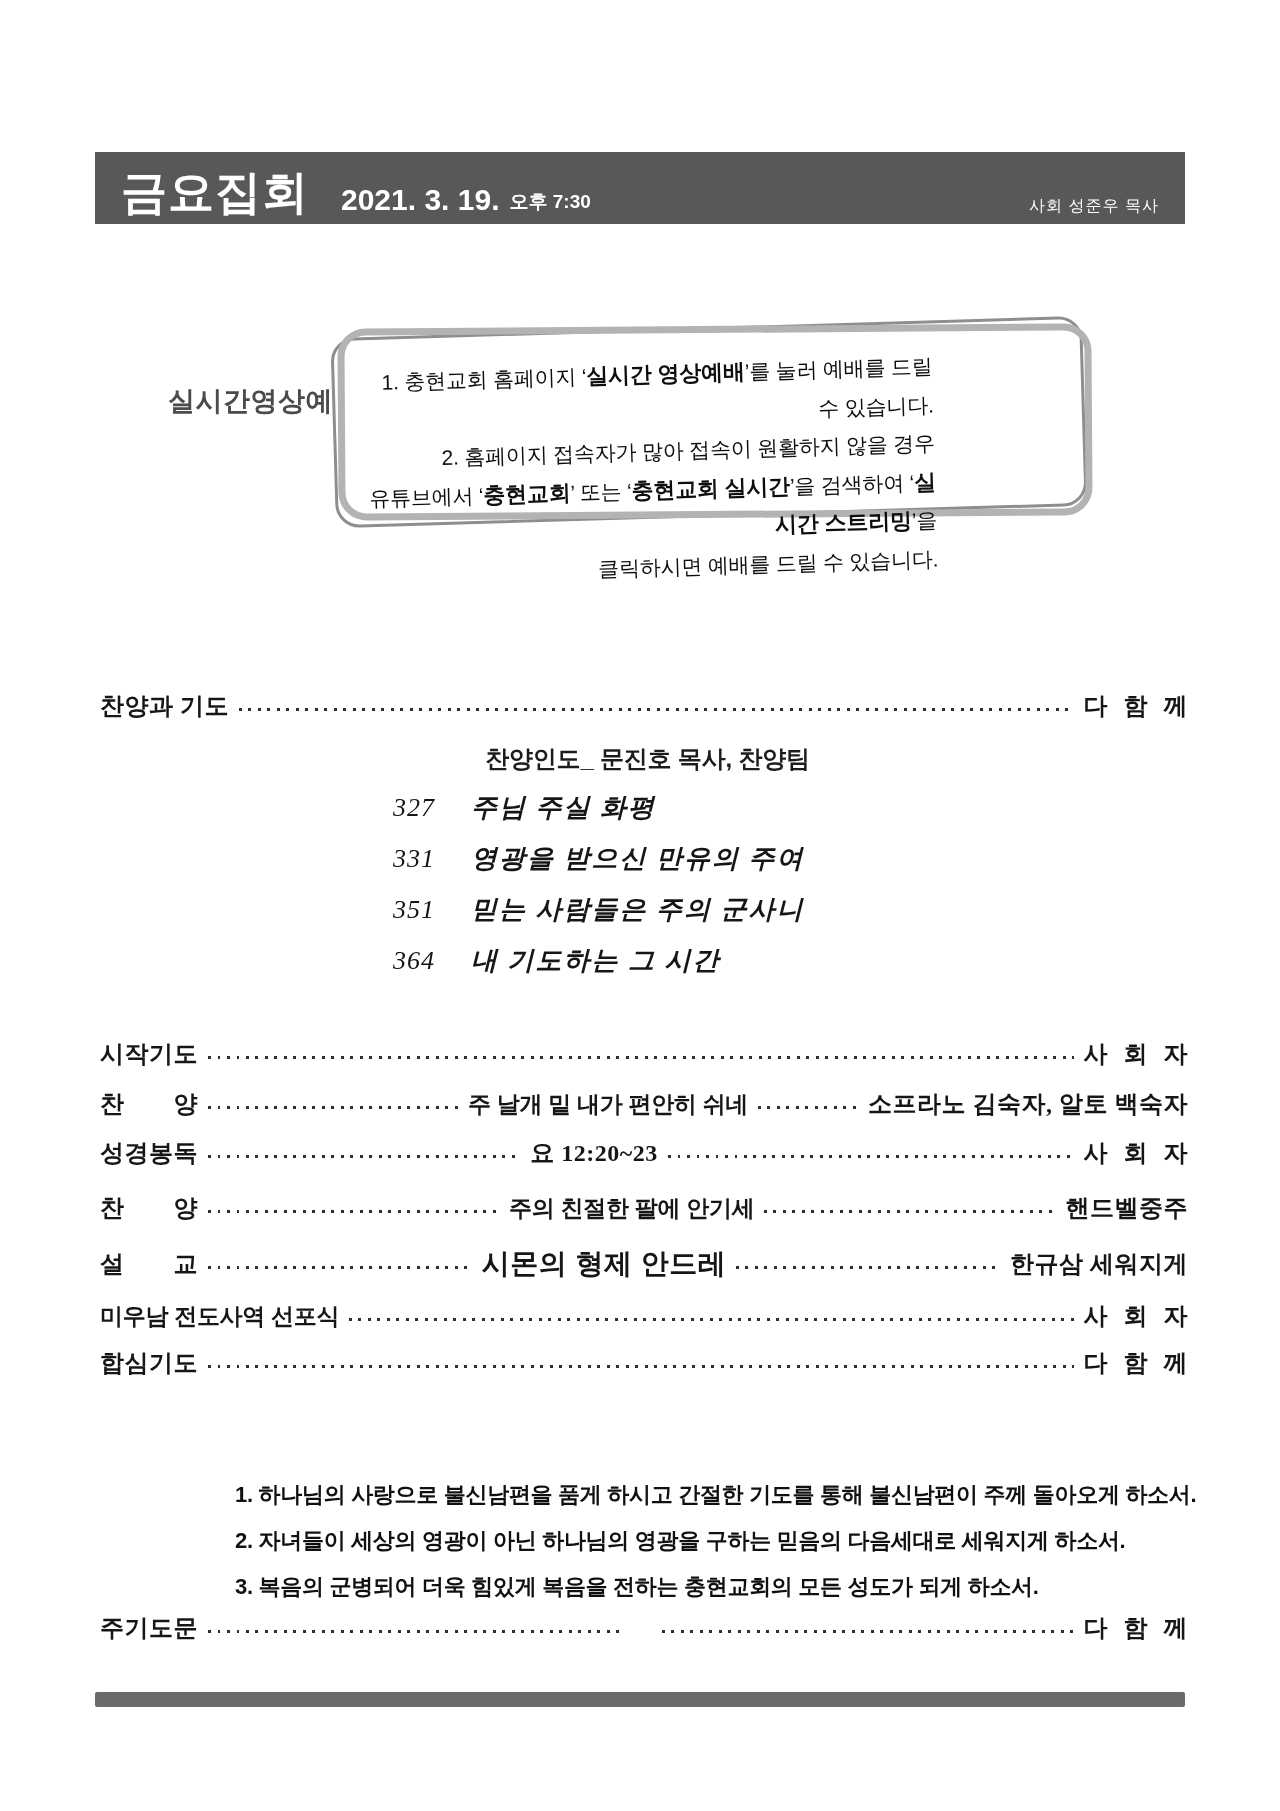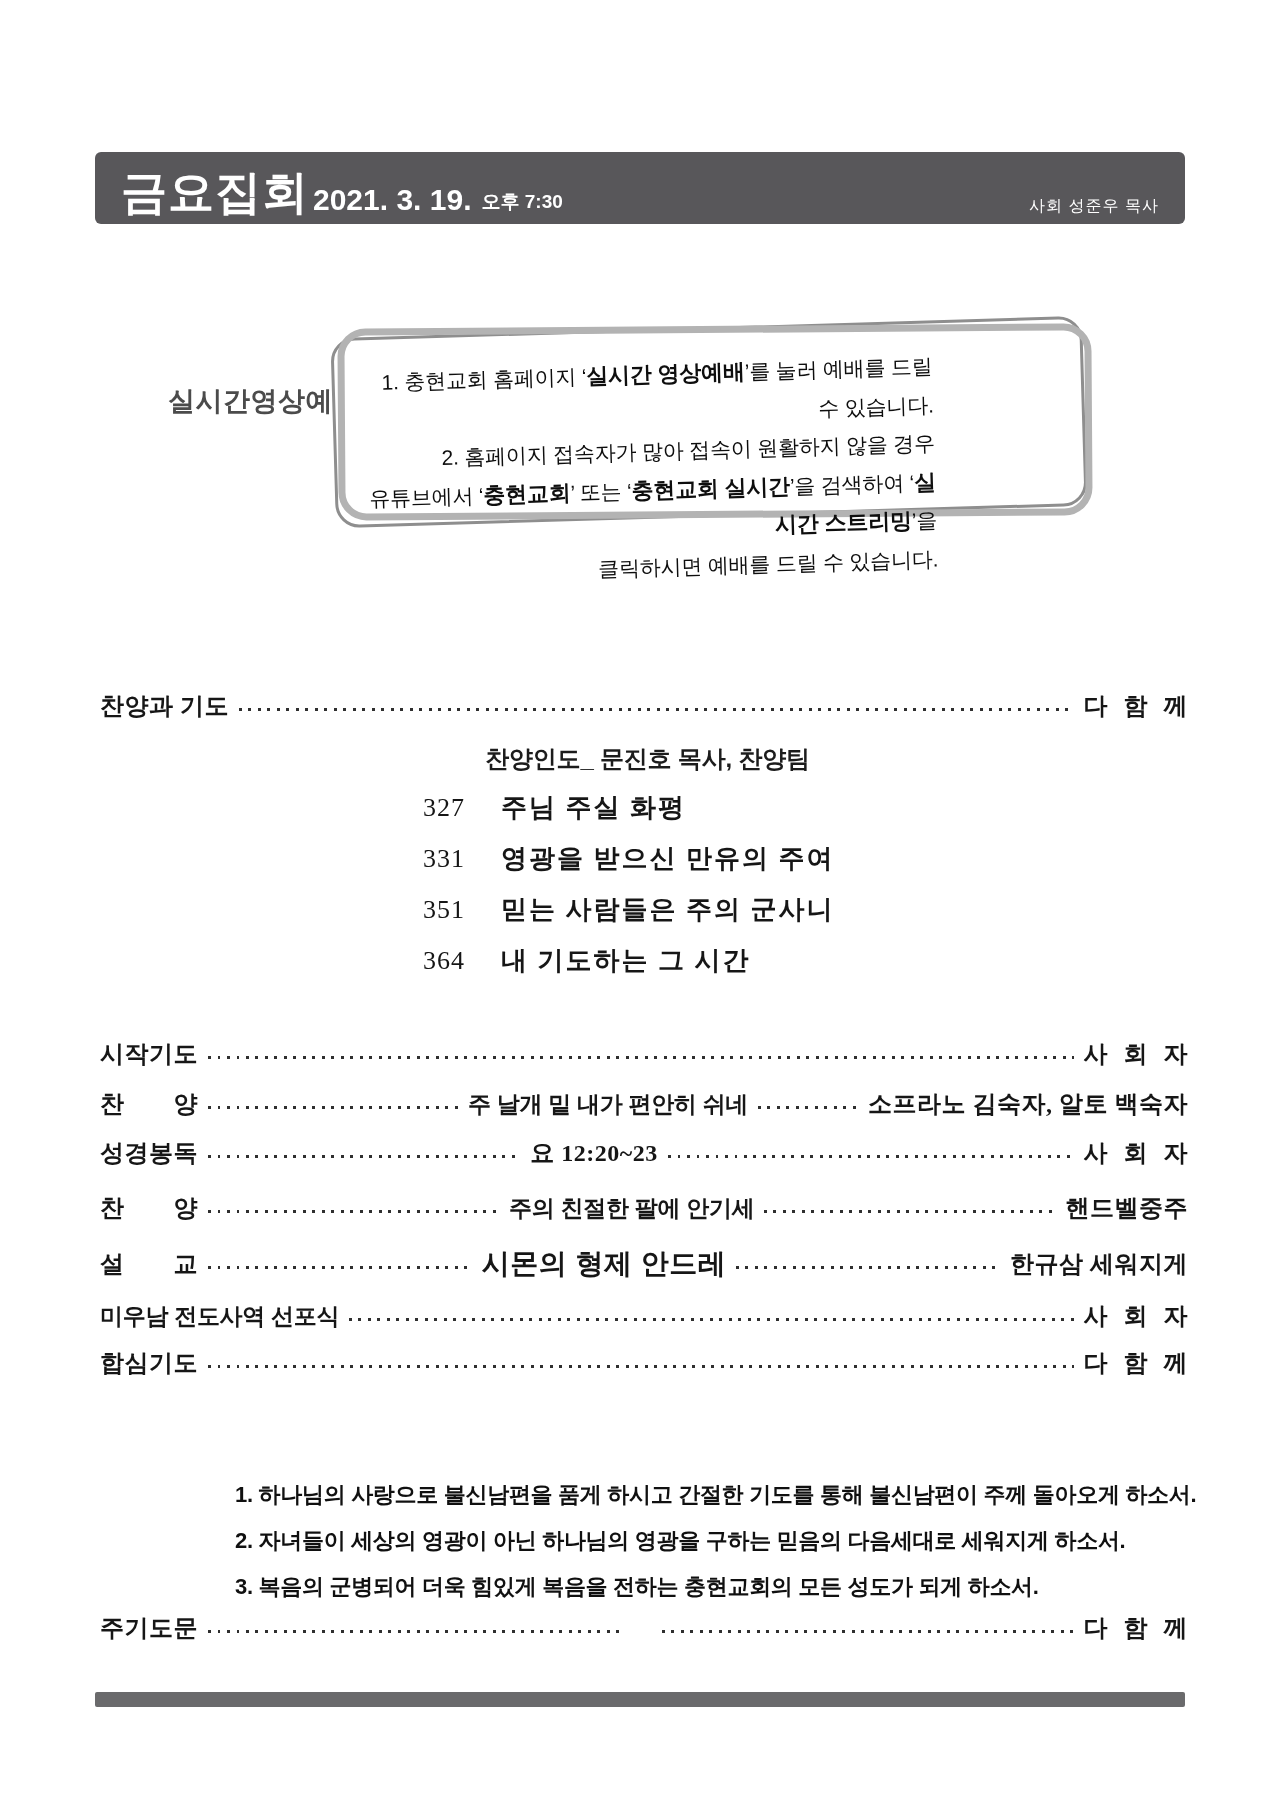--- a/index.html
+++ b/index.html
@@ -5,26 +5,26 @@
   * { margin:0; padding:0; box-sizing:border-box; }
   html,body { background:#ffffff; }
   .page {
     position:relative; width:1280px; height:1811px; background:#ffffff;
     font-family:"Liberation Serif","DejaVu Serif",serif; color:#161616; overflow:hidden;
   }
 
   
   .topbar {
     position:absolute; left:95px; top:152px; width:1090px; height:72px;
-    background:#58575a; border-radius:6px;
+    background:#58575a; border-radius:0;
     display:flex; align-items:flex-end; padding:0 26px 9px 26px;
     color:#ffffff; font-family:"Liberation Sans","DejaVu Sans",sans-serif;
   }
   .topbar .title { font-size:46px; font-weight:bold; line-height:1; letter-spacing:1px; }
-  .topbar .date  { font-size:30px; font-weight:bold; line-height:1.05; margin-left:4px; }
+  .topbar .date  { font-size:30px; font-weight:bold; line-height:1.05; margin-left:32px; }
   .topbar .time  { font-size:19px; font-weight:bold; line-height:1.3; margin-left:10px;text-align:right; }
   .topbar .mc    { font-size:16px; margin-left:auto; line-height:1.2; letter-spacing:1px; }
 
   
   .notice-label {
     position:absolute; left:168px; top:383px;
     font-family:"Liberation Sans","DejaVu Sans",sans-serif;
     font-size:27px; font-weight:bold; color:#4b4b4b; letter-spacing:0.5px;
   }
   .bubble {
@@ -72,21 +72,21 @@
     font-family:"Liberation Sans","DejaVu Sans",sans-serif;
     font-size:23px; font-weight:bold; letter-spacing:-0.3px;
   }
 
   .praise-note {
     position:absolute; left:100px; top:743px; width:1095px; text-align:center;
     font-family:"Liberation Sans","DejaVu Sans",sans-serif;
     font-size:24px; font-weight:600; color:#1c1c1c; letter-spacing:-0.2px;
   }
 
-  .hymns { position:absolute; left:423px; top:782px; }
+  .hymns { position:absolute; left:393px; top:782px;font-style:italic; }
   .hymn { display:flex; height:51px; align-items:center; font-size:26px; }
   .hymn .no { width:60px; letter-spacing:1px; }
   .hymn .ht { margin-left:18px; letter-spacing:2px; font-weight:600; }
 
   .prayers {
     position:absolute; left:235px; top:1472px; width:900px;
     font-family:"Liberation Sans","DejaVu Sans",sans-serif;
     font-size:22px; font-weight:600; color:#101010; letter-spacing:-0.3px;
   }
   .prayers .prayer { height:46px; line-height:46px; white-space:nowrap; }

